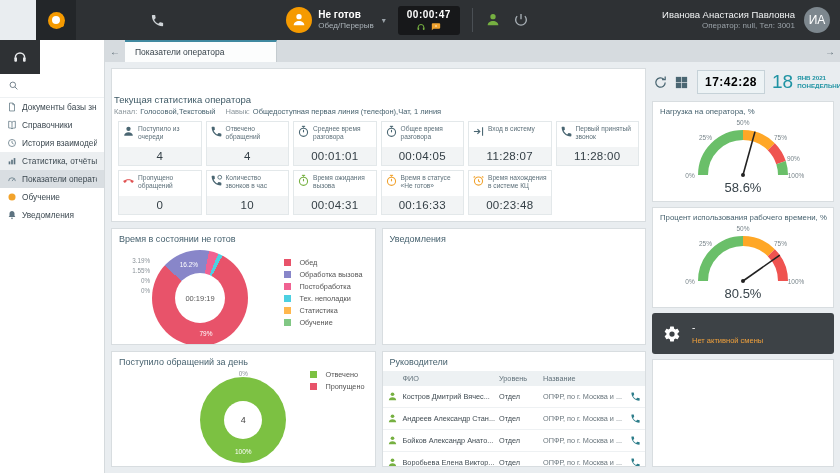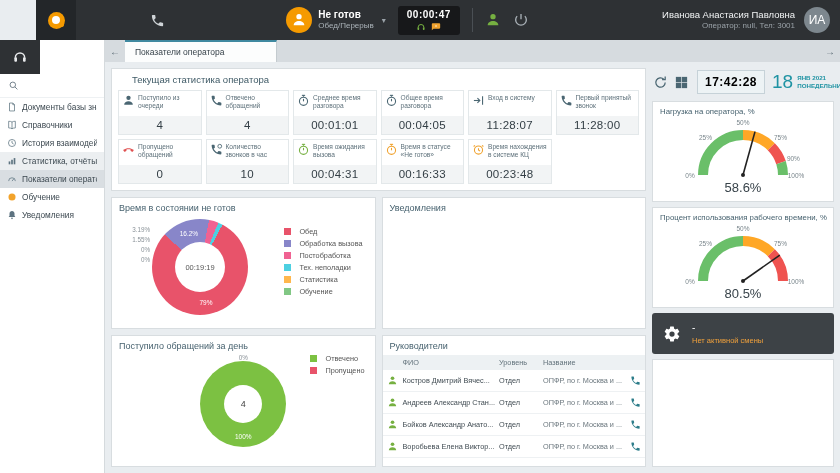--- a/index.html
+++ b/index.html
@@ -54,21 +54,21 @@
   .tab-arrow{width:20px;display:flex;align-items:center;justify-content:center;color:#5a6a74;font-size:10px;cursor:pointer;}
   .tab{background:#fcfdfd;border-top:2px solid #4089a0;border-right:1px solid #c4cbcf;width:152px;display:flex;align-items:center;padding:0 10px;font-size:8.5px;color:#37424a;cursor:pointer;}
 
   .content{flex:1;display:flex;gap:6px;padding:6px;min-height:0;}
   .left-col{flex:1;display:flex;flex-direction:column;gap:6px;min-width:0;}
   .right-col{width:182px;flex:0 0 182px;display:flex;flex-direction:column;gap:5px;}
   .panel{background:#fff;border:1px solid #d8dde0;overflow:hidden;position:relative;}
   .panel-title{font-size:9px;color:#47626f;padding:5px 7px 2px;}
 
   
-  .stats-head{padding:5px 20px 1px;}
+  .stats-head{padding:5px 2px 1px;margin-top:20px;}
   .stats-title{font-size:9.5px;color:#3f5a66;}
   .stats-sub{font-size:7.5px;margin-top:2px;color:#47626f;}
   .stats-sub .lbl{color:#8b969c;margin-right:3px;}
   .stats-sub .gap{display:inline-block;width:8px;}
   .tiles{display:grid;grid-template-columns:repeat(6,1fr);gap:4px;padding:4px 6px 0 6px;}
   .tiles.last{padding-bottom:6px;}
   .tile{border:1px solid #e3e8ea;display:flex;flex-direction:column;background:#fff;}
   .tile-top{display:flex;gap:3px;padding:3px 3px 2px;align-items:flex-start;height:25px;}
   .tile-icon{flex:0 0 13px;width:13px;height:13px;}
   .tile-icon svg{width:13px;height:13px;display:block;}
@@ -294,20 +294,24 @@
         <span class="tab-arrow">→</span>
       </div>
 
       <div class="content">
 
         <div class="left-col">
 
           <section class="panel" style="flex:0 0 auto;">
             <div class="stats-head">
               <div class="stats-title">Текущая статистика оператора</div>
+              <div class="stats-sub">
+                <span class="lbl">Канал:</span><span>Голосовой,Текстовый</span><span class="gap"></span>
+                <span class="lbl">Навык:</span><span>Общедоступная первая линия (телефон),Чат, 1 линия</span>
+              </div>
             </div>
             <div class="tiles">
               <div class="tile">
                 <div class="tile-top">
                     <span class="tile-icon slate">
                       <svg viewBox="0 0 24 24" fill="currentColor">
                         <circle cx="12" cy="7" r="4"></circle>
                         <path d="M4 20c0-4 3.6-6.5 8-6.5s8 2.5 8 6.5z"></path>
                       </svg>
                     </span>

